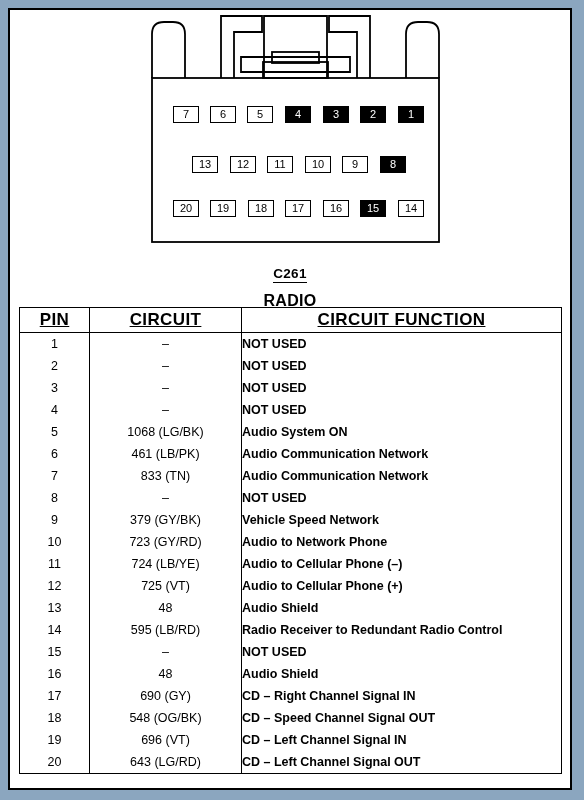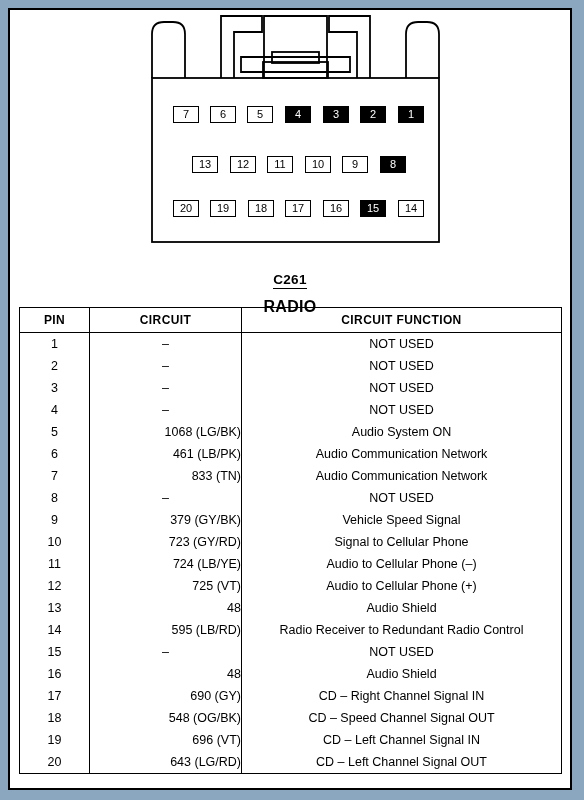--- a/index.html
+++ b/index.html
@@ -58,21 +58,21 @@
   .pin-box.filled {
     background: #000000;
     color: #ffffff;
     border-color: #000000;
   }
 
   
   #connector-caption {
     position: absolute;
     left: 0;
-    top: 260px;
+    top: 254px;
     width: 560px;
     text-align: center;
   }
   #connector-id {
     display: inline-block;
     font-size: 13.5px;
     font-weight: bold;
     letter-spacing: 0.3px;
     border-bottom: 1.6px solid #000;
     padding-bottom: 1px;
@@ -100,42 +100,43 @@
   }
   table#pin-table th,
   table#pin-table td {
     border: 1.5px solid #000;
     color: #000;
     padding: 0;
     vertical-align: middle;
   }
   table#pin-table thead th {
     height: 24px;
-    font-size: 12px;
+    font-size: 17px;
     font-weight: bold;
     letter-spacing: 0.4px;
     text-align: center;
+    text-decoration: underline;
   }
   table#pin-table tbody td {
     height: 22px;
     font-size: 12.5px;
     border-top: none;
     border-bottom: none;
   }
   table#pin-table tbody tr:first-child td { border-top: 1.5px solid #000; }
   table#pin-table tbody tr:last-child td { border-bottom: 1.5px solid #000; }
 
   col.col-pin      { width: 70px; }
   col.col-circuit  { width: 152px; }
   col.col-function { width: 320px; }
 
   td.cell-pin { text-align: center; }
-  td.cell-circuit { text-align: right; padding-left: 20px; }
+  td.cell-circuit { text-align: center; padding-left: 20px; }
   td.cell-circuit.dash { text-align: center; padding-left: 0; }
-  td.cell-function { text-align: center; padding-left: 9px; }
+  td.cell-function { text-align: left; padding-left: 9px; font-weight: bold; }
 </style>
 </head>
 <body>
 
 <div id="page">
 
   <div id="connector-diagram">
 
     <svg id="connector-svg" width="560" height="245" viewBox="0 0 560 245">
       <g fill="none" stroke="#000000" stroke-width="1.8" stroke-linejoin="miter">
@@ -240,26 +241,26 @@
             <td class="cell-function">Audio Communication Network</td>
           </tr>
           <tr>
             <td class="cell-pin">8</td>
             <td class="cell-circuit dash">–</td>
             <td class="cell-function">NOT USED</td>
           </tr>
           <tr>
             <td class="cell-pin">9</td>
             <td class="cell-circuit">379 (GY/BK)</td>
-            <td class="cell-function">Vehicle Speed Signal</td>
+            <td class="cell-function">Vehicle Speed Network</td>
           </tr>
           <tr>
             <td class="cell-pin">10</td>
             <td class="cell-circuit">723 (GY/RD)</td>
-            <td class="cell-function">Signal to Cellular Phone</td>
+            <td class="cell-function">Audio to Network Phone</td>
           </tr>
           <tr>
             <td class="cell-pin">11</td>
             <td class="cell-circuit">724 (LB/YE)</td>
             <td class="cell-function">Audio to Cellular Phone (–)</td>
           </tr>
           <tr>
             <td class="cell-pin">12</td>
             <td class="cell-circuit">725 (VT)</td>
             <td class="cell-function">Audio to Cellular Phone (+)</td>

